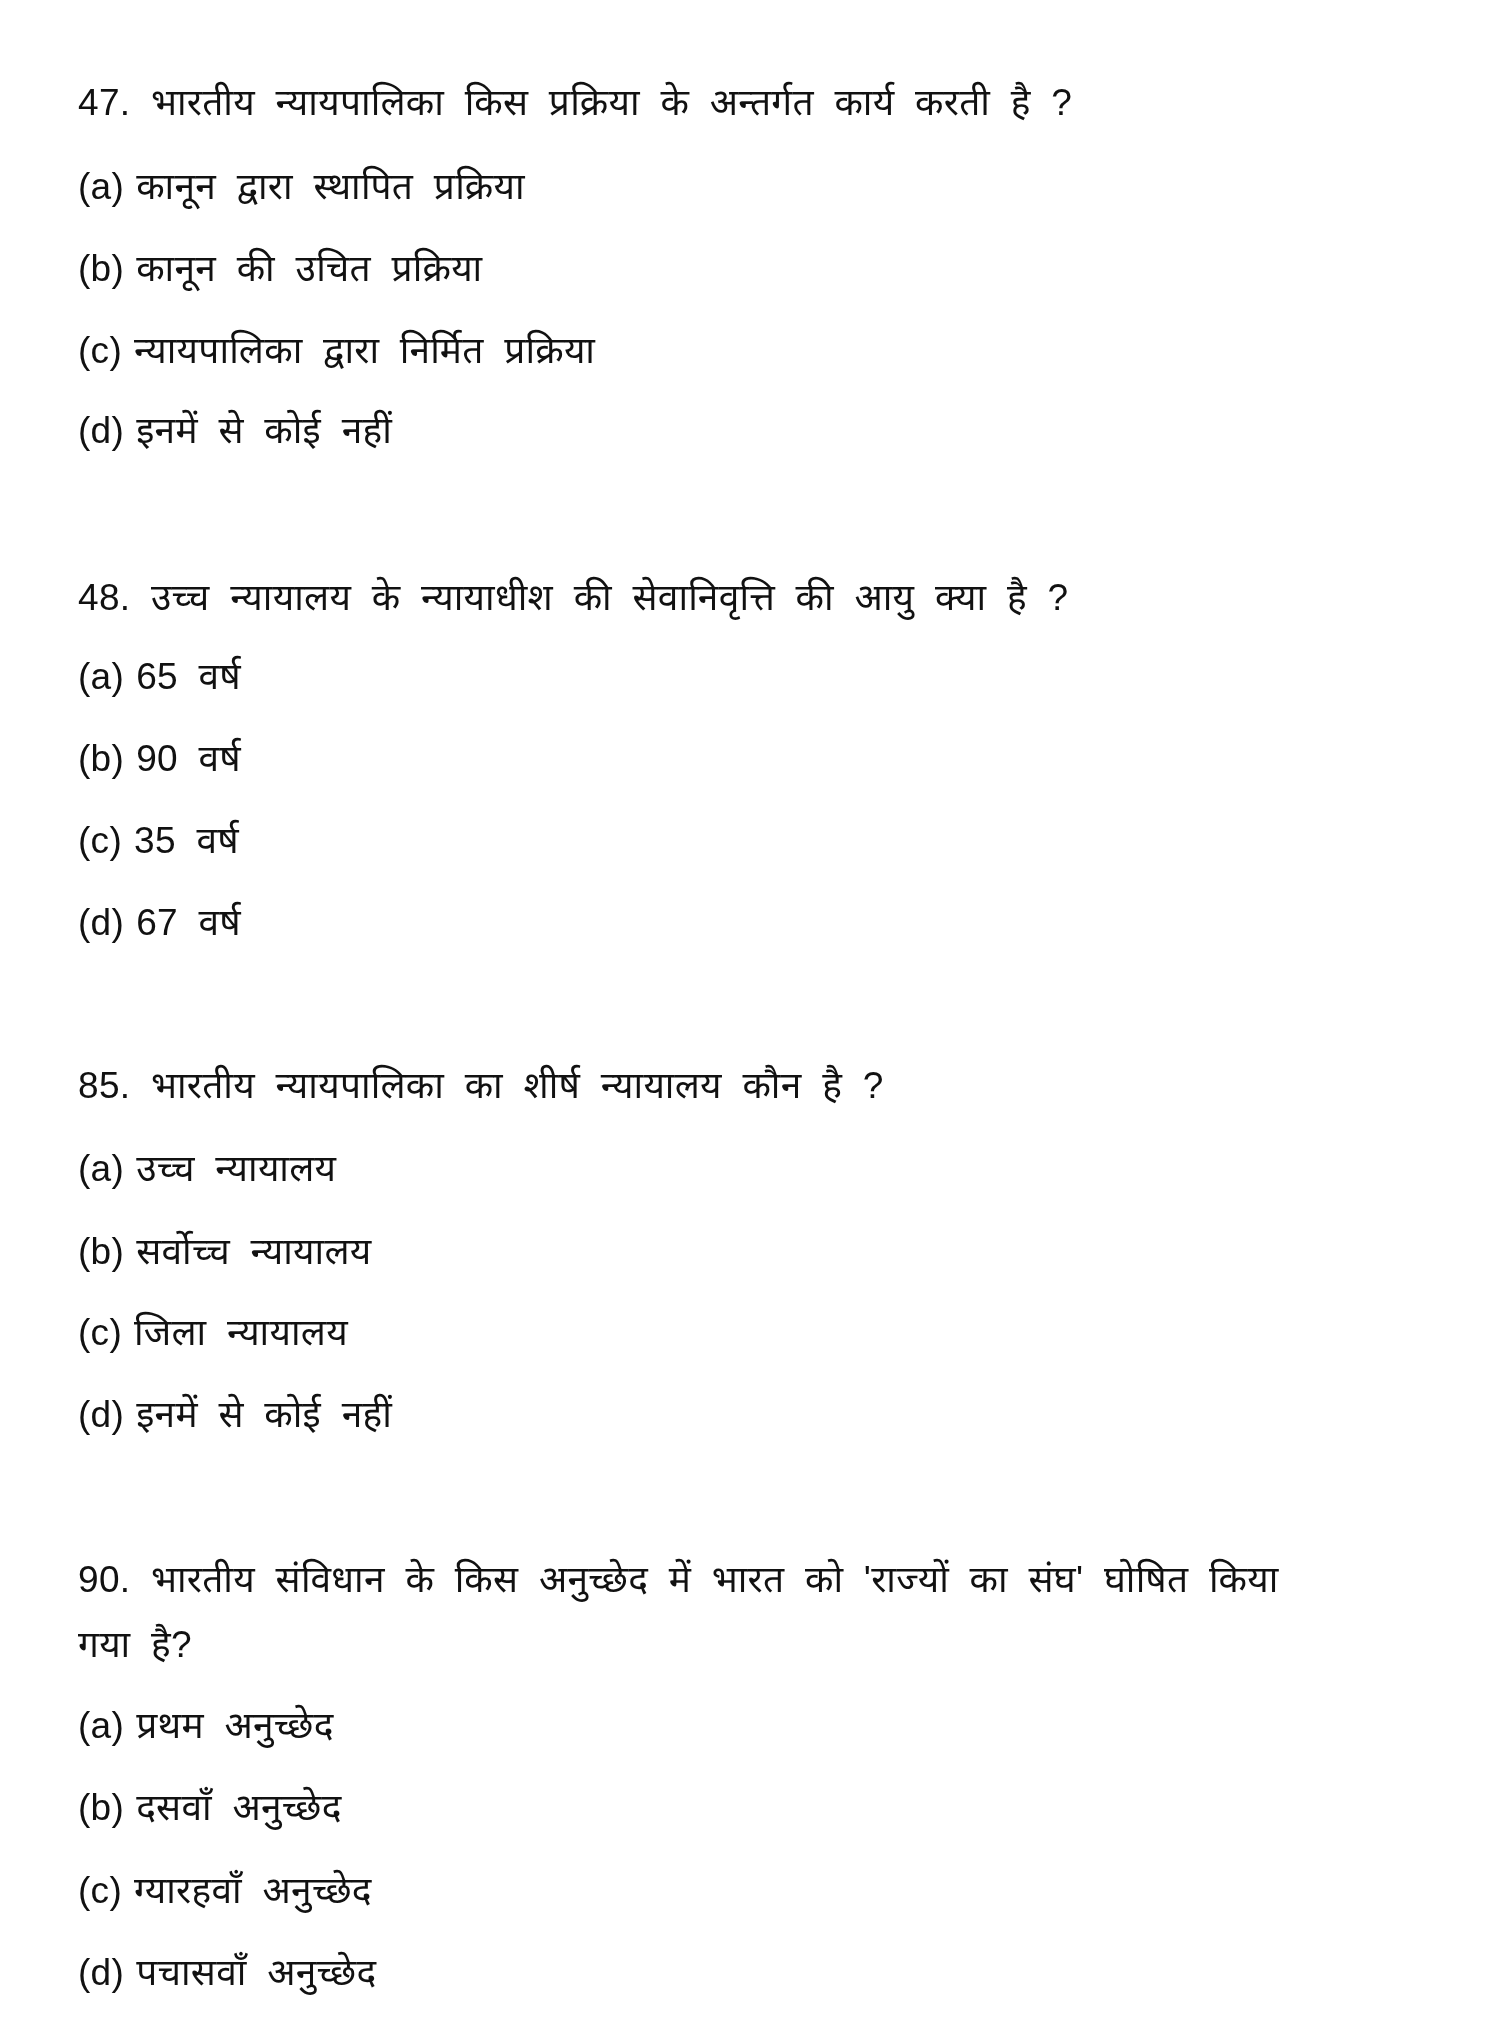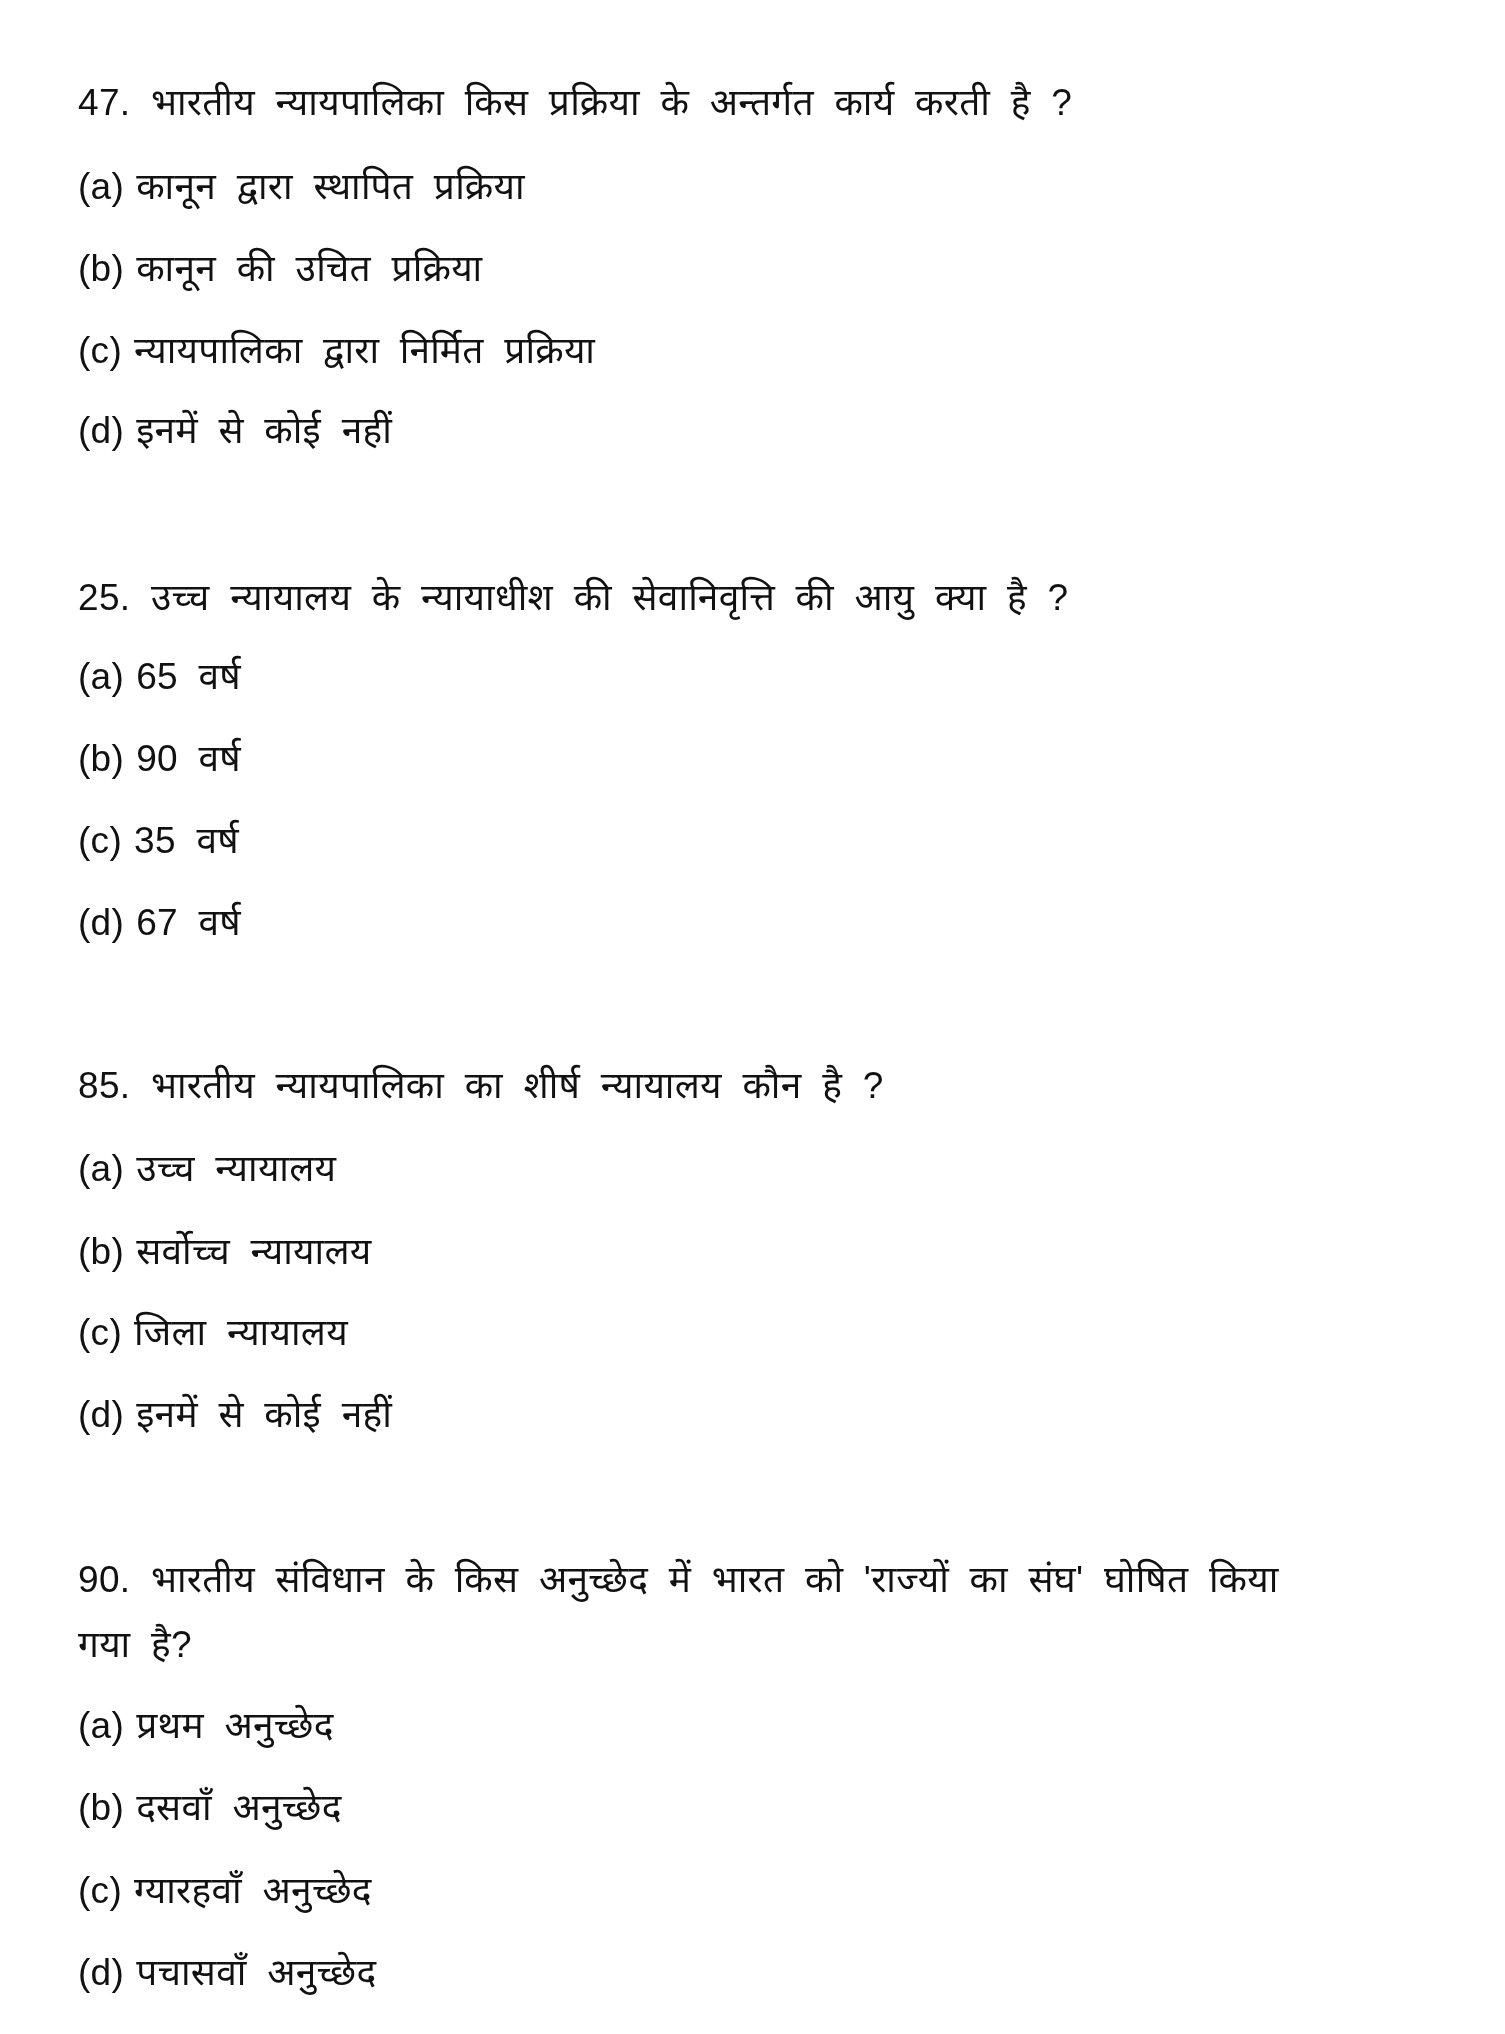--- a/index.html
+++ b/index.html
@@ -16,21 +16,21 @@
 <div class="line q" style="top:78px">
   <span>47.</span>
   <span>भारतीय न्यायपालिका किस प्रक्रिया के अन्तर्गत कार्य करती है ?</span>
 </div>
 <div class="line" style="top:162px"><span class="opt-label">(a)</span><span>कानून द्वारा स्थापित प्रक्रिया</span></div>
 <div class="line" style="top:244px"><span class="opt-label">(b)</span><span>कानून की उचित प्रक्रिया</span></div>
 <div class="line" style="top:326px"><span class="opt-label">(c)</span><span>न्यायपालिका द्वारा निर्मित प्रक्रिया</span></div>
 <div class="line" style="top:406px"><span class="opt-label">(d)</span><span>इनमें से कोई नहीं</span></div>
 
 <div class="line q" style="top:573px">
-  <span>25.</span>
+  <span>48.</span>
   <span>उच्च न्यायालय के न्यायाधीश की सेवानिवृत्ति की आयु क्या है ?</span>
 </div>
 <div class="line" style="top:652px"><span class="opt-label">(a)</span><span>65 वर्ष</span></div>
 <div class="line" style="top:734px"><span class="opt-label">(b)</span><span>90 वर्ष</span></div>
 <div class="line" style="top:816px"><span class="opt-label">(c)</span><span>35 वर्ष</span></div>
 <div class="line" style="top:898px"><span class="opt-label">(d)</span><span>67 वर्ष</span></div>
 
 <div class="line q" style="top:1061px">
   <span>85.</span>
   <span>भारतीय न्यायपालिका का शीर्ष न्यायालय कौन है ?</span>

